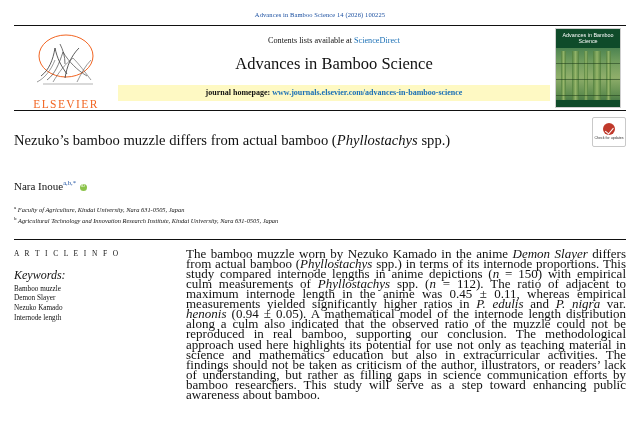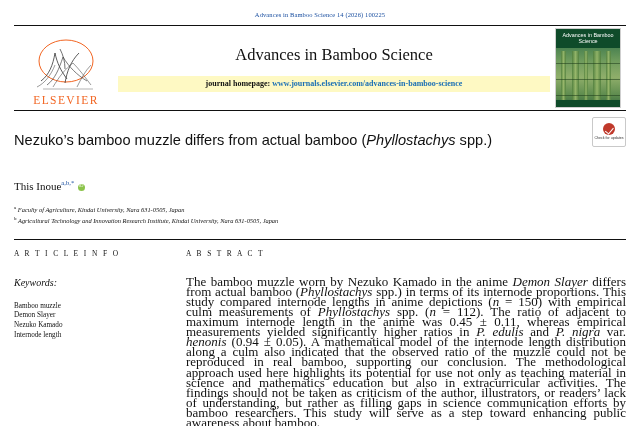--- a/index.html
+++ b/index.html
@@ -39,21 +39,21 @@
     height: 86px;
     display: flex;
     box-sizing: border-box;
   }
   .masthead-left {
     width: 104px;
     border-right: 0px solid transparent;
     position: relative;
     display: flex;
     align-items: center;
-    justify-content: center;
+    justify-content: space-between;
     flex-direction: column;
     box-sizing: border-box;
   }
   .elsevier-tree {
     width: 82px;
     height: 58px;
     position: relative;
     margin-top: 4px;
   }
   .elsevier-word {
@@ -157,21 +157,21 @@
   .title-block {
     margin: 20px 14px 0 14px;
     position: relative;
     min-height: 34px;
   }
   .paper-title {
     font-size: 14.6px;
     line-height: 18px;
     color: #111;
     padding-right: 60px;
-    font-family: Liberation Sans, sans-serif;
+    font-family: Liberation Serif, serif;
   }
   .paper-title i { font-style: italic; }
   .crossmark {
     position: absolute;
     right: 0;
     top: -14px;
     width: 34px;
     height: 30px;
     border: 1px solid #c9c9c9;
     border-radius: 2px;
@@ -267,27 +267,27 @@
   }
   .col-right {
     flex: 1;
     box-sizing: border-box;
   }
   .sec-head {
     font-size: 7.4px;
     letter-spacing: 1.9px;
     color: #111;
     font-family: "Liberation Serif", serif;
-    margin-bottom: 19px;
+    margin-bottom: 10px;
   }
   .kw-title {
-    font-size: 10px;
+    font-size: 12px;
     font-style: italic;
     color: #111;
-    margin-bottom: 14px;
+    margin-bottom: 2px;
   }
   .kw-item {
     font-size: 7.2px;
     line-height: 9.6px;
     color: #111;
   }
   .abstract-body {
     font-size: 13px;
     line-height: 10.1px;
     color: #111;
@@ -316,20 +316,23 @@
           <path d="M12 52 C20 48 26 40 30 30" fill="none" stroke="#555" stroke-width="0.6"></path>
           <path d="M52 52 C56 44 60 36 66 30" fill="none" stroke="#555" stroke-width="0.6"></path>
           <path d="M18 54 H68" stroke="#666" stroke-width="0.5"></path>
           <path d="M35 14 C38 20 40 26 40 34" fill="none" stroke="#333" stroke-width="0.7"></path>
         </svg>
       </div>
       <div class="elsevier-word">ELSEVIER</div>
     </div>
 
     <div class="masthead-center">
+      <div class="contents-line">
+        <span>Contents lists available at </span><span class="sd-link">ScienceDirect</span>
+      </div>
       <div class="journal-title">Advances in Bamboo Science</div>
       <div class="homepage-bar">
         <span>journal homepage: </span><span class="url">www.journals.elsevier.com/advances-in-bamboo-science</span>
       </div>
     </div>
 
     <div class="masthead-right">
       <div class="cover">
         <div class="cover-top">Advances in Bamboo Science</div>
         <div class="cover-stalks">
@@ -350,39 +353,38 @@
 
   <div class="title-block">
     <div class="paper-title"><span>Nezuko’s bamboo muzzle differs from actual bamboo (</span><i>Phyllostachys</i><span> spp.)</span></div>
     <div class="crossmark">
       <div class="cm-circle"></div>
       <div class="cm-label">Check for updates</div>
     </div>
   </div>
 
   <div class="authors">
-    <span>This Inoue</span><sup>a,b,*</sup><span class="orcid"></span>
+    <span>Nara Inoue</span><sup>a,b,*</sup><span class="orcid"></span>
   </div>
 
   <div class="affils">
     <div><sup>a</sup> <span>Faculty of Agriculture, Kindai University, Nara 631-0505, Japan</span></div>
     <div><sup>b</sup> <span>Agricultural Technology and Innovation Research Institute, Kindai University, Nara 631-0505, Japan</span></div>
   </div>
 
   <div class="columns">
 
     <div class="col-left">
       <div class="sec-head">A R T I C L E   I N F O</div>
       <div class="kw-title">Keywords:</div>
       <div class="kw-item">Bamboo muzzle</div>
       <div class="kw-item">Demon Slayer</div>
       <div class="kw-item">Nezuko Kamado</div>
       <div class="kw-item">Internode length</div>
     </div>
 
     <div class="col-right">
-      <div class="sec-head">A B S T R A C T</div>
       <div class="abstract-body" id="abstract-text"><span>The bamboo muzzle worn by Nezuko Kamado in the anime </span><i>Demon Slayer</i><span> differs from actual bamboo (</span><i>Phyllostachys</i><span> spp.) in terms of its internode proportions. This study compared internode lengths in anime depictions (</span><i>n</i><span> = 150) with empirical culm measurements of </span><i>Phyllostachys</i><span> spp. (</span><i>n</i><span> = 112). The ratio of adjacent to maximum internode length in the anime was 0.45 ± 0.11, whereas empirical measurements yielded significantly higher ratios in </span><i>P. edulis</i><span> and </span><i>P. nigra</i><span> var. </span><i>henonis</i><span> (0.94 ± 0.05). A mathematical model of the internode length distribution along a culm also indicated that the observed ratio of the muzzle could not be reproduced in real bamboo, supporting our conclusion. The methodological approach used here highlights its potential for use not only as teaching material in science and mathematics education but also in extracurricular activities. The findings should not be taken as criticism of the author, illustrators, or readers’ lack of understanding, but rather as filling gaps in science communication efforts by bamboo researchers. This study will serve as a step toward enhancing public awareness about bamboo.</span></div>
     </div>
 
   </div>
 
 </div>
 
 </body></html>

